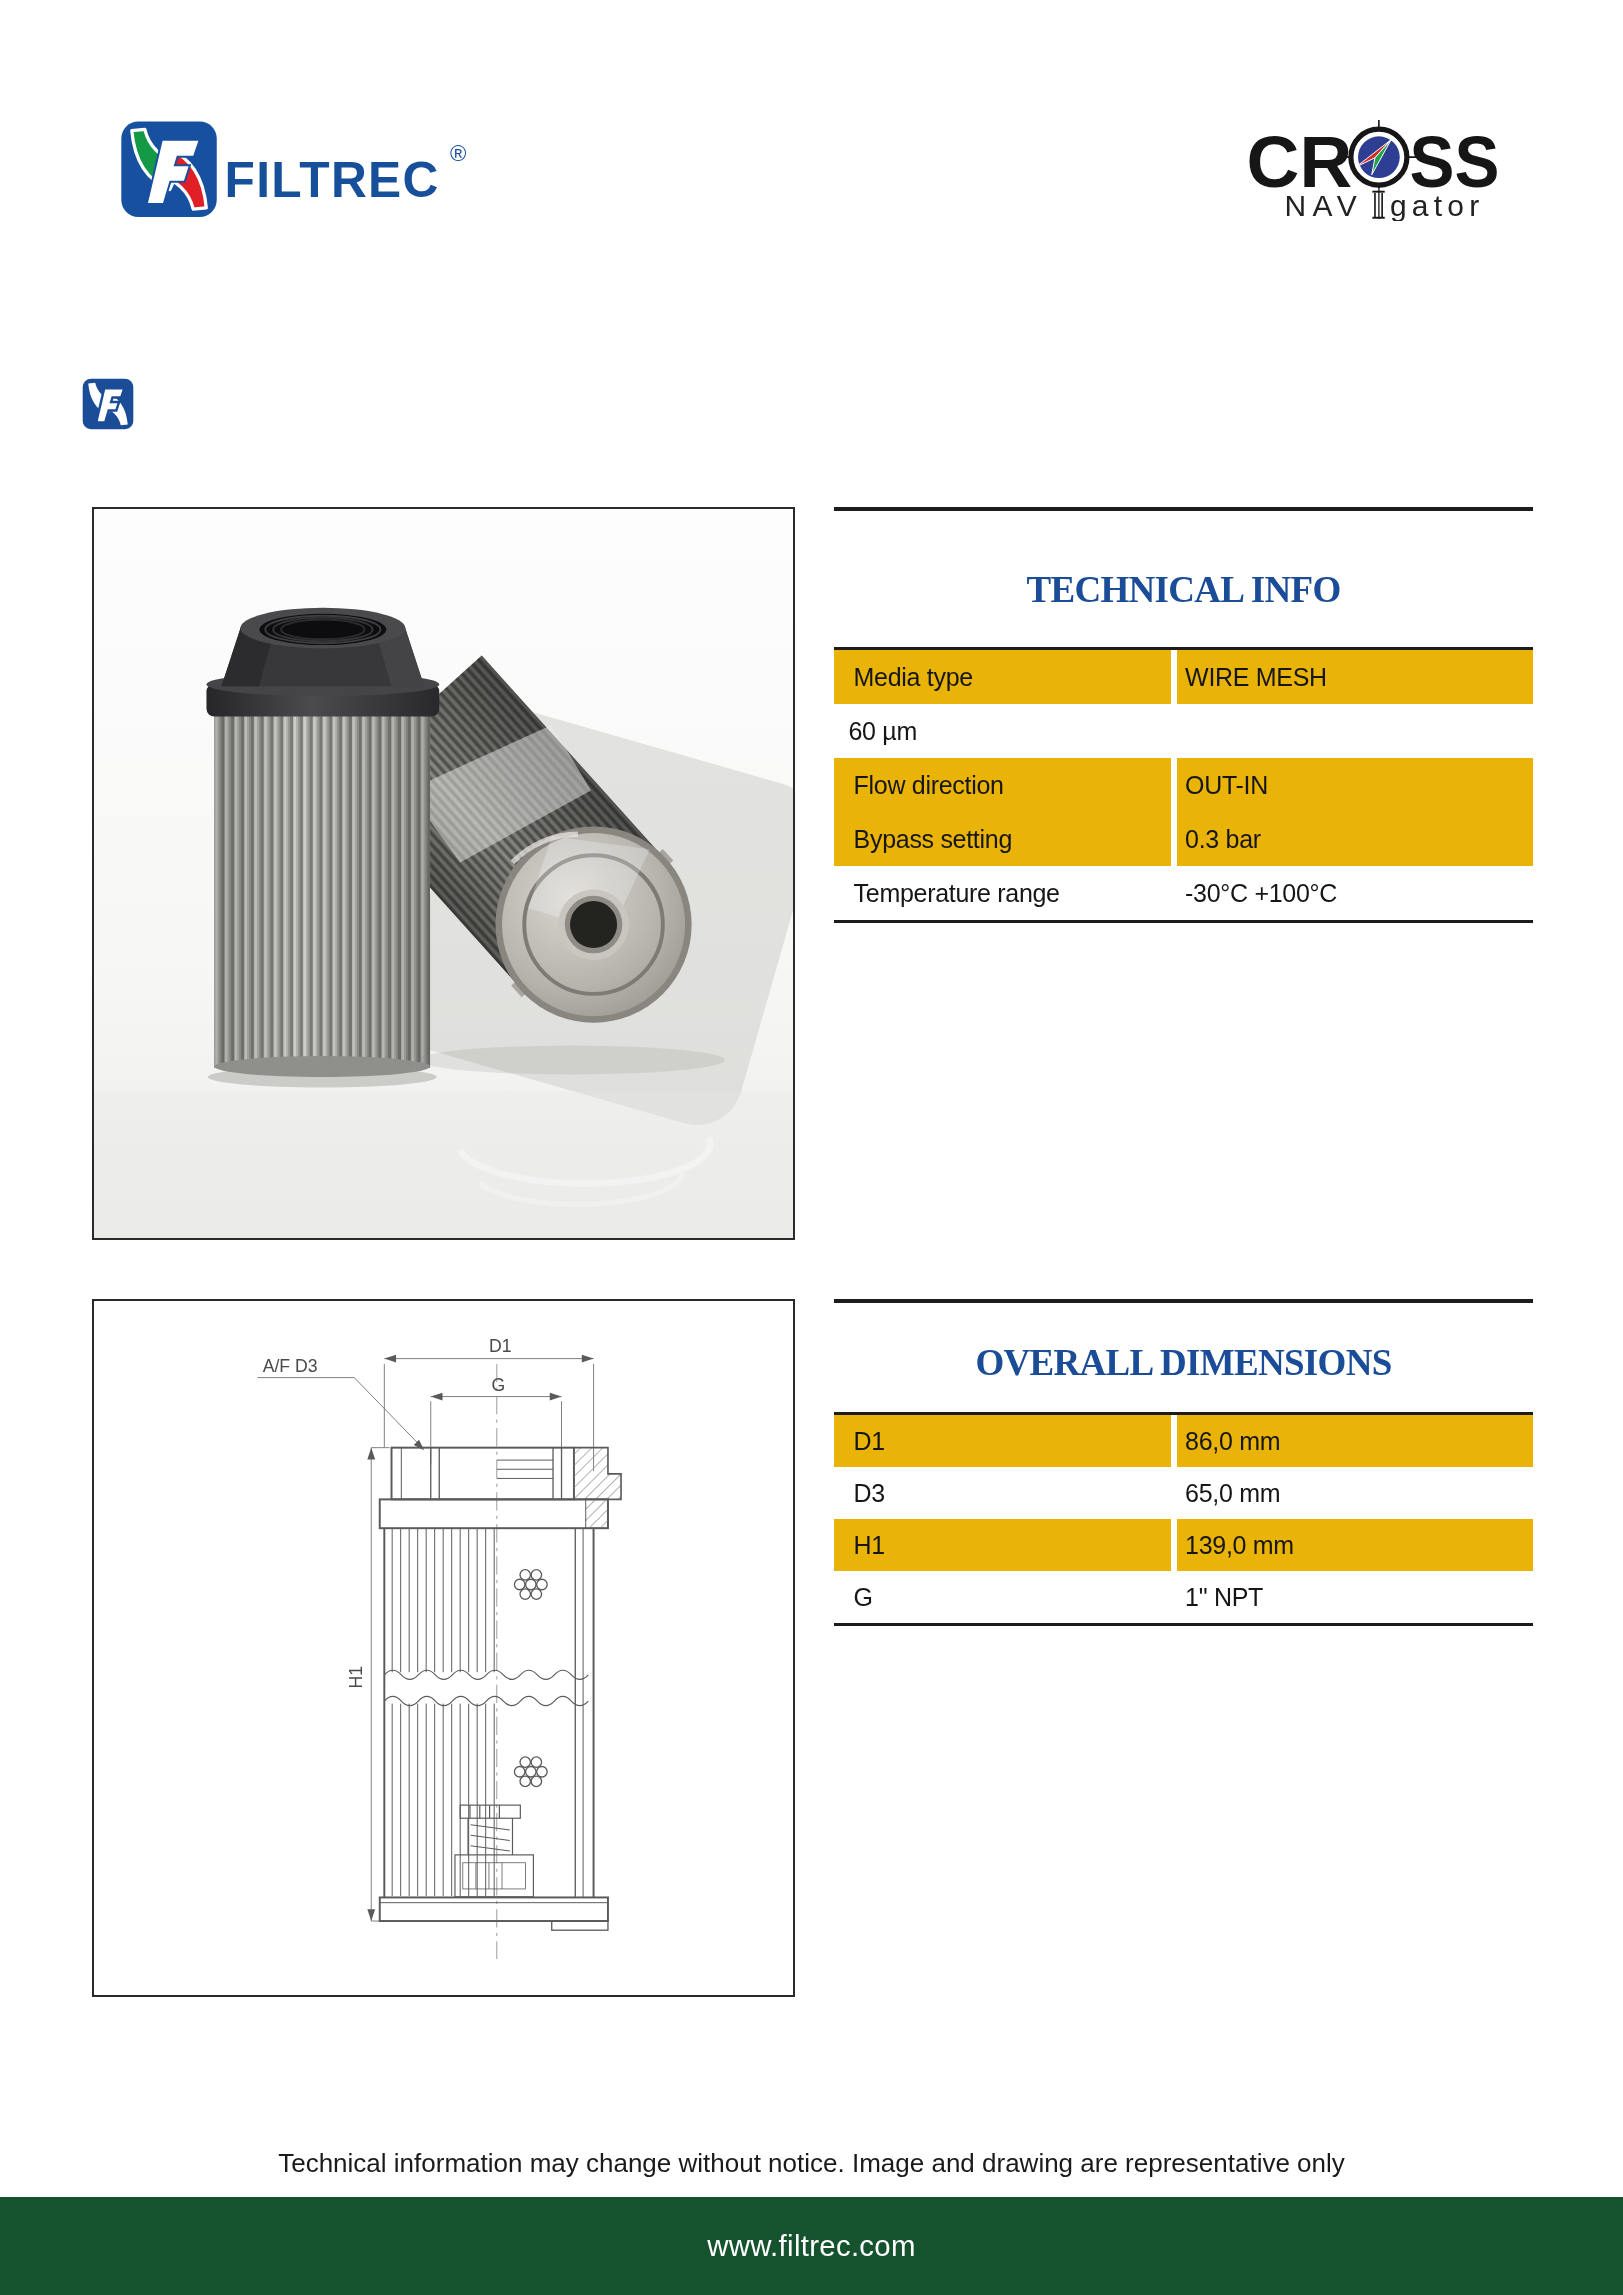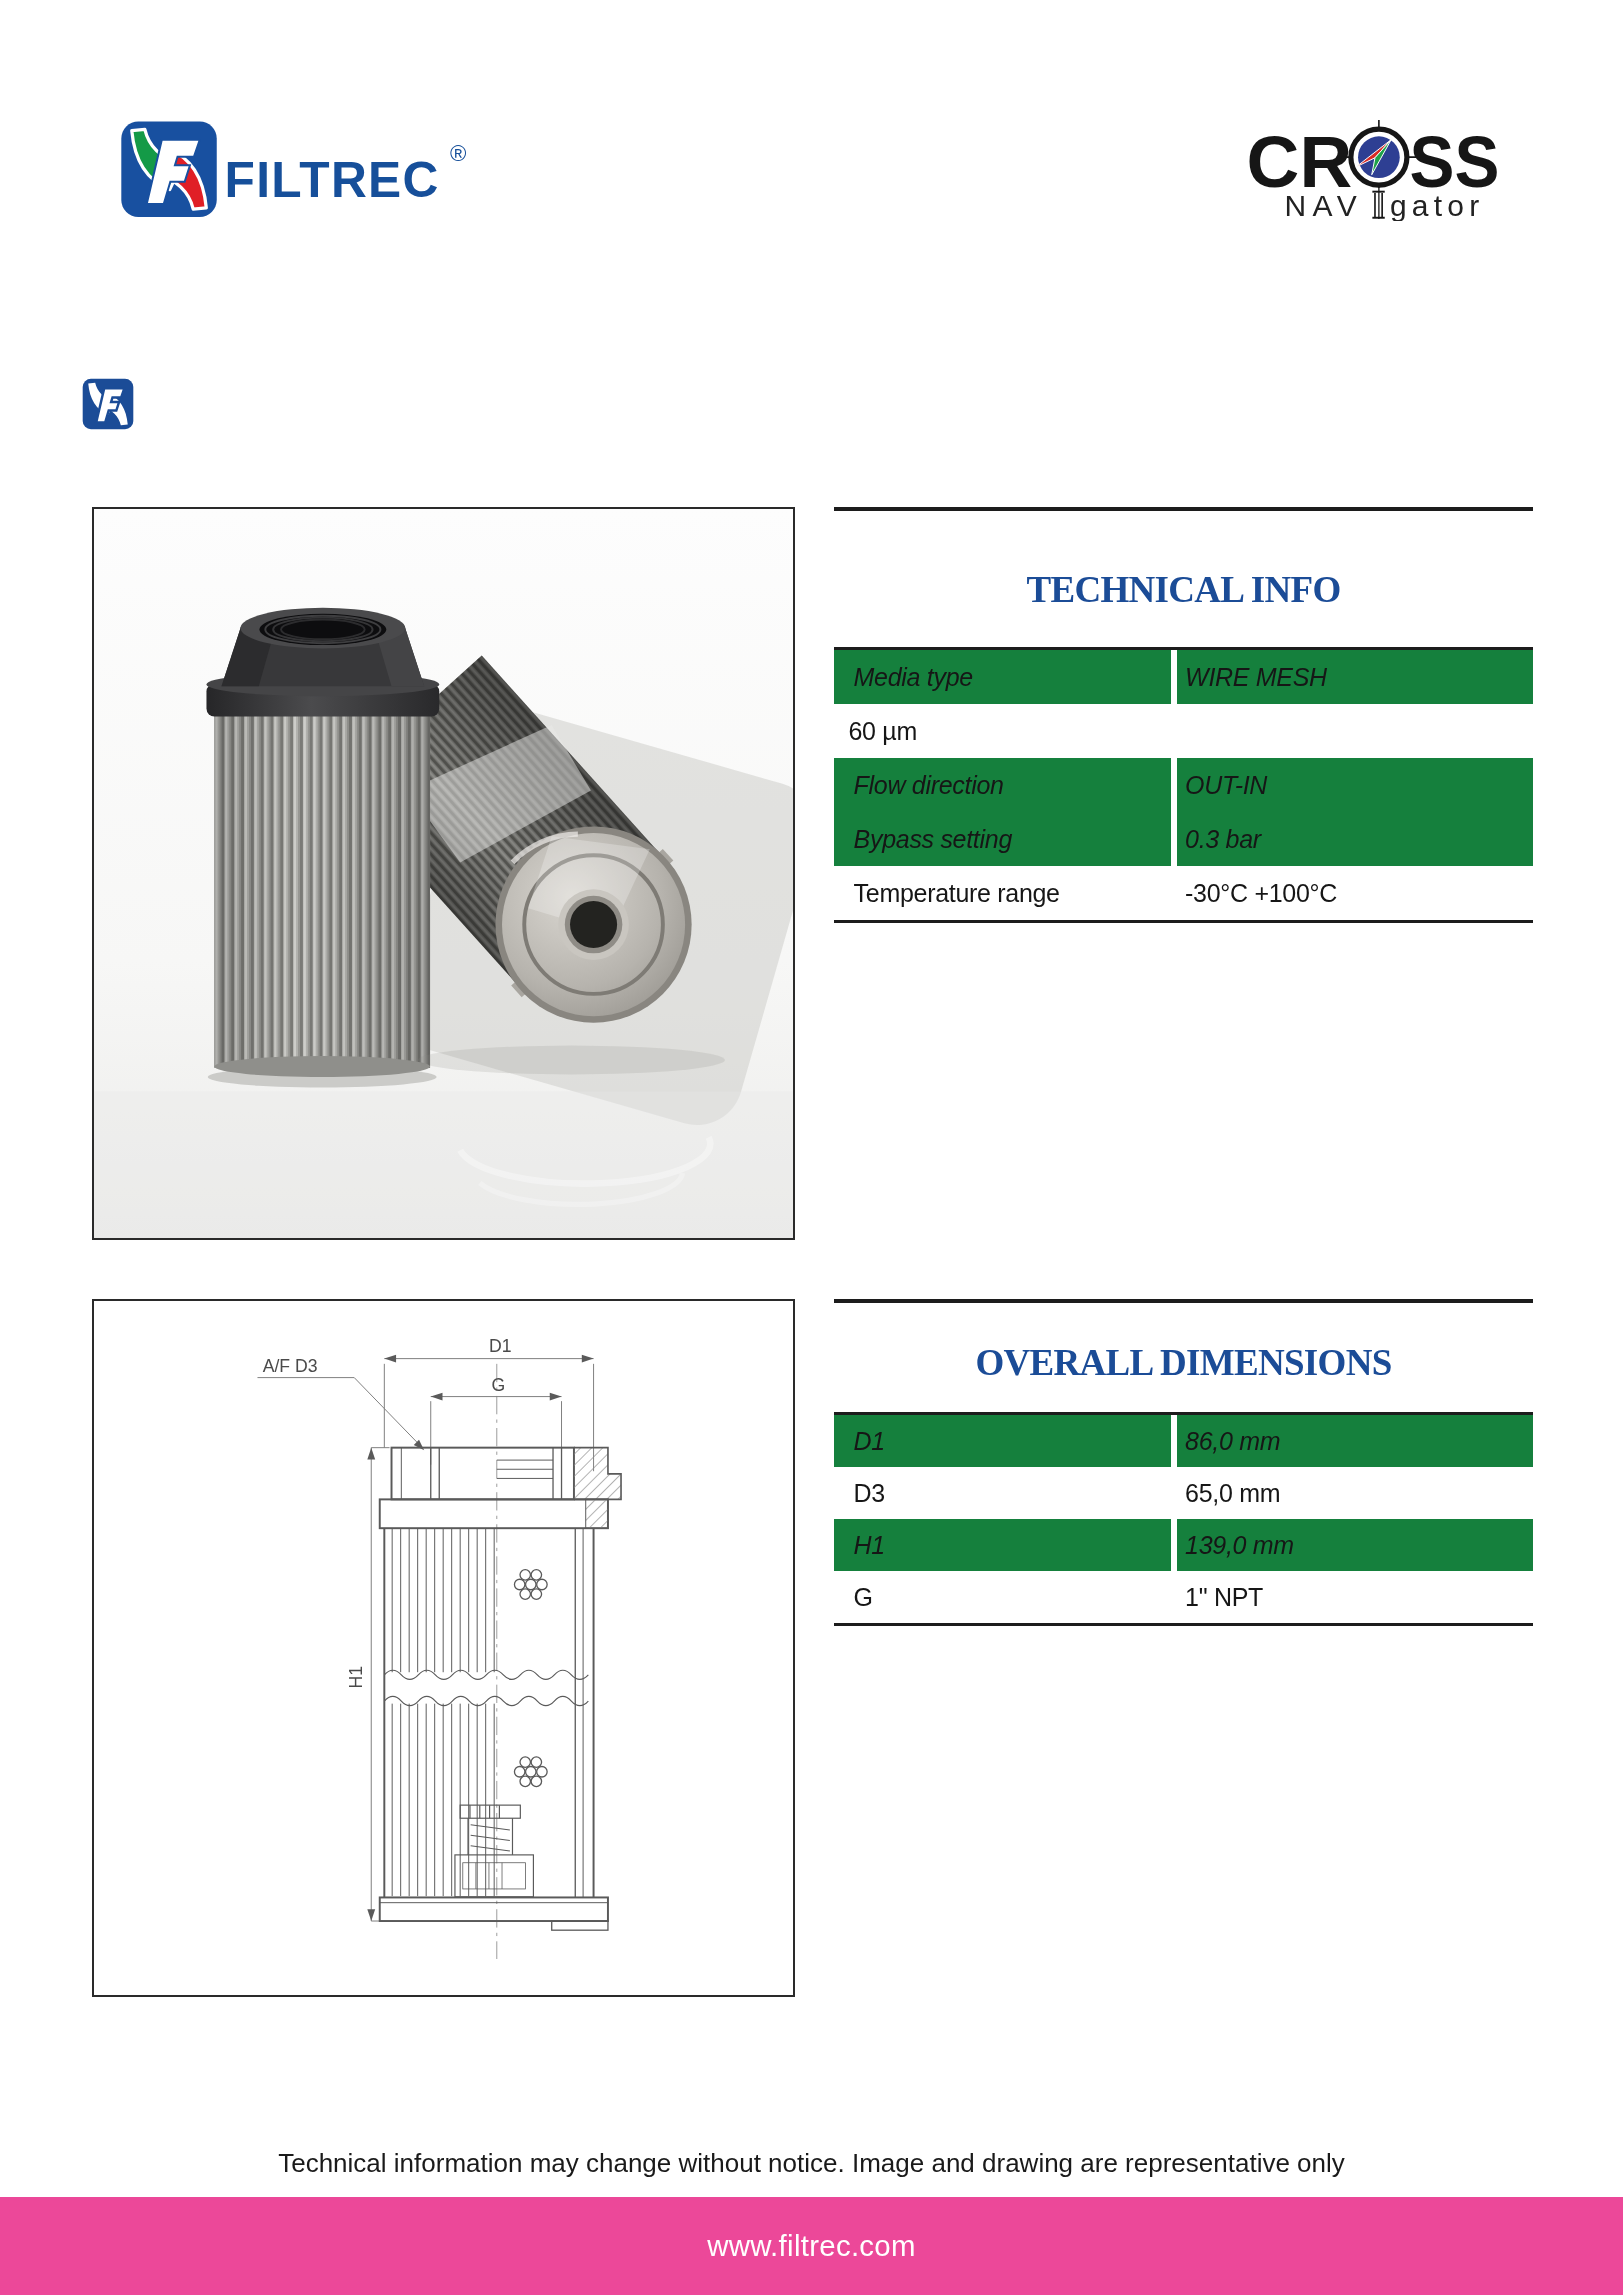--- a/index.html
+++ b/index.html
@@ -43,29 +43,29 @@
     box-sizing:content-box;
   }
   #tech-table{top:647px;}
   #dims-table{top:1412px;}
   .spec-row{display:flex;height:54px;}
   #dims-table .spec-row{height:52px;}
   .spec-row .cell{display:flex;align-items:center;font-size:25px;color:#161616;letter-spacing:-0.3px;}
   .spec-row .label{width:317px;padding-left:19.6px;}
   .spec-row .gap{width:6.5px;background:#fff;}
   .spec-row .value{flex:1;padding-left:8px;}
-  .spec-row.striped .label,.spec-row.striped .value{background:#15803d;font-style:italic;}
+  .spec-row.striped .label,.spec-row.striped .value{background:#eab308;}
 
   
   #disclaimer{
     left:0;top:2148px;width:1623px;text-align:center;
     font-size:26px;color:#1a1a1a;letter-spacing:0;
   }
   #footer-bar{
-    left:0;top:2197px;width:1623px;height:98px;background:#ec4899;
+    left:0;top:2197px;width:1623px;height:98px;background:#14532d;
   }
   #footer-site{
     width:100%;height:98px;line-height:98px;text-align:center;
     color:#ffffff;font-size:29.4px;letter-spacing:0.3px;
   }
 
   
   .dwg-text{font-family:"Liberation Sans",sans-serif;font-size:27px;fill:#4a4a4a;}
 </style>
 </head>

